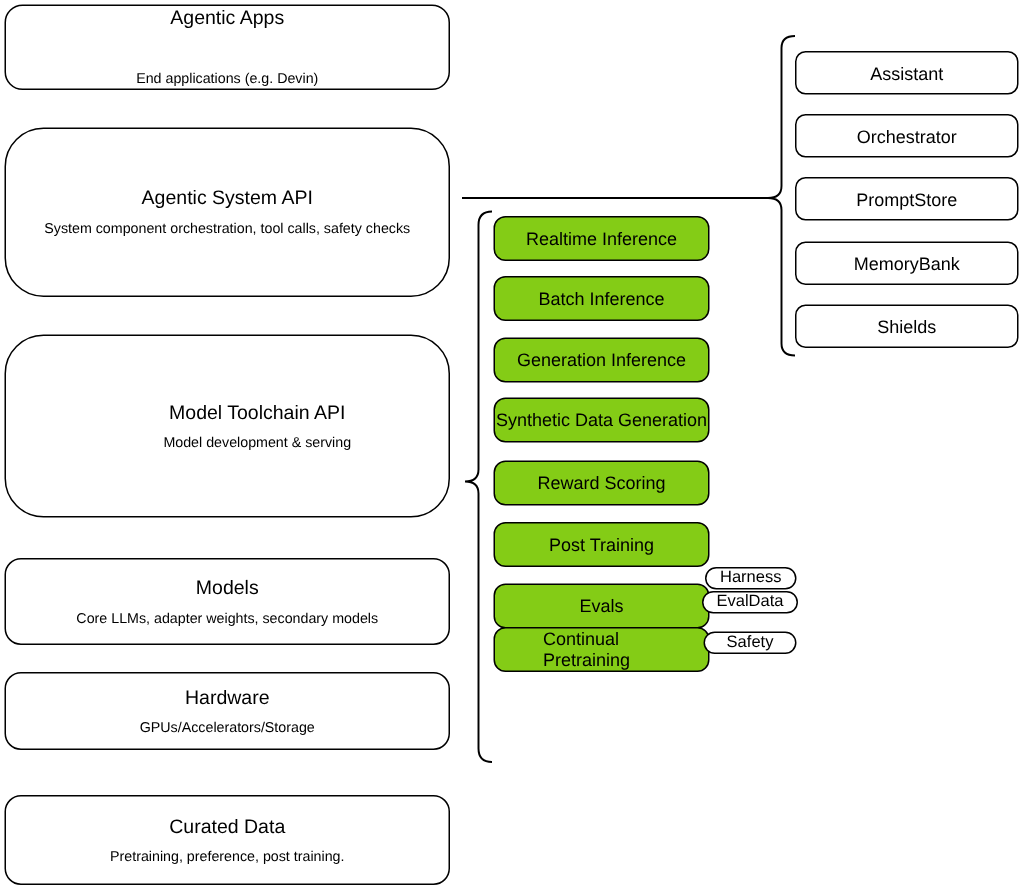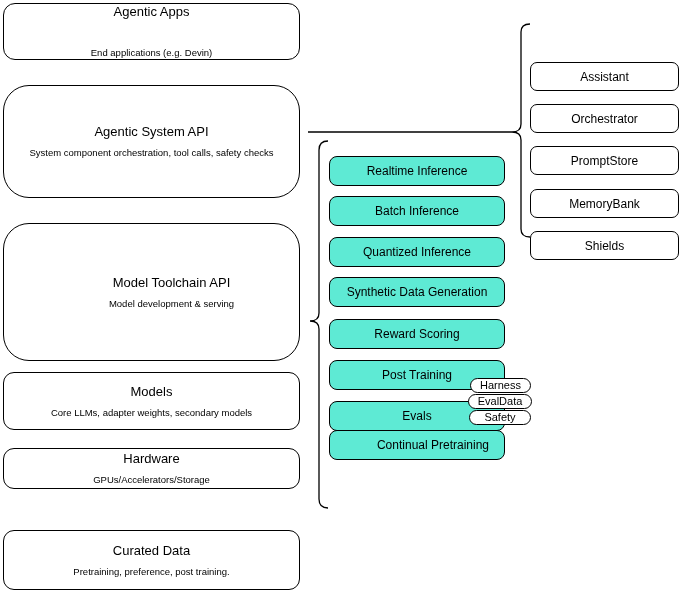--- a/index.html
+++ b/index.html
@@ -34,80 +34,78 @@
     flex-direction: column;
     align-items: center;
     justify-content: center;
     text-align: center;
     z-index: 1;
   }
   .lbox .title   { font-size: 13px; line-height: 16px; }
   .lbox .subtitle{ font-size: 9.5px; line-height: 13px; margin-top: 6px; }
   #lb0 { top: 3px;   height: 57px;  border-radius: 12px; gap: 20px; }
   #lb1 { top: 85px;  height: 113px; border-radius: 26px; }
-  #lb2 { top: 223px; height: 138px; border-radius: 26px; padding-left: 40px; }
+  #lb2 { top: 223px; height: 122px; border-radius: 26px; padding-left: 40px; }
   #lb3 { top: 372px; height: 58px;  border-radius: 11px; }
-  #lb4 { top: 448px; height: 41px;  border-radius: 11px; }
+  #lb4 { top: 448px; height: 52px;  border-radius: 11px; }
   #lb5 { top: 530px; height: 60px;  border-radius: 11px; }
 
   .mbox {
     position: absolute;
     left: 329px;
-    width: 176px;
+    width: 144px;
     height: 30px;
-    background: #5eead4;
+    background: #84cc16;
     border: 1px solid #000000;
     border-radius: 8px;
     box-sizing: border-box;
     display: flex;
     align-items: center;
     justify-content: center;
     font-size: 12px;
     z-index: 1;
-    margin-top: 12px;
   }
   #mb0 { top: 144px; } #mb1 { top: 184px; } #mb2 { top: 225px; }
   #mb3 { top: 265px; } #mb4 { top: 307px; } #mb5 { top: 348px; }
   #mb6 { top: 389px; } #mb7 { top: 418px; padding-left: 32px; } #mb8 { top: 470px; }
 
   .rbox {
     position: absolute;
     left: 530px;
     width: 149px;
     height: 29px;
     background: #ffffff;
     border: 1px solid #000000;
     border-radius: 7px;
     box-sizing: border-box;
     display: flex;
     align-items: center;
     justify-content: center;
     font-size: 12px;
     z-index: 1;
-    margin-top: 28px;
   }
   #rb0 { top: 34px; } #rb1 { top: 76px; } #rb2 { top: 118px; }
   #rb3 { top: 161px; } #rb4 { top: 203px; }
 
   .pill {
     position: absolute;
     background: #ffffff;
     border: 1px solid #000000;
     border-radius: 9px;
     box-sizing: border-box;
     display: flex;
     align-items: center;
     justify-content: center;
     font-size: 11px;
     line-height: 1;
     z-index: 2;
   }
   #pill0 { left: 470px; top: 378px; width: 61px; height: 15px; }
   #pill1 { left: 468px; top: 394px; width: 64px; height: 15px; }
-  #pill2 { left: 469px; top: 410px; width: 62px; height: 15px; }
+  #pill2 { left: 469px; top: 421px; width: 62px; height: 15px; }
 </style>
 </head>
 <body>
 
 <div class="canvas">
 
   <svg class="connectors" viewBox="0 0 682 591" xmlns="http://www.w3.org/2000/svg">
 
     <path d="M 328 141 Q 319 141 319 150 L 319 313 Q 319 321 310 321 Q 319 321 319 329 L 319 499 Q 319 508 328 508" fill="none" stroke="#000000" stroke-width="1.3"></path>
 
@@ -136,21 +134,21 @@
     <div class="title">Hardware</div>
     <div class="subtitle">GPUs/Accelerators/Storage</div>
   </div>
   <div class="lbox" id="lb5">
     <div class="title">Curated Data</div>
     <div class="subtitle">Pretraining, preference, post training.</div>
   </div>
 
   <div class="mbox" id="mb0">Realtime Inference</div>
   <div class="mbox" id="mb1">Batch Inference</div>
-  <div class="mbox" id="mb2">Quantized Inference</div>
+  <div class="mbox" id="mb2">Generation Inference</div>
   <div class="mbox" id="mb3">Synthetic Data Generation</div>
   <div class="mbox" id="mb4">Reward Scoring</div>
   <div class="mbox" id="mb5">Post Training</div>
   <div class="mbox" id="mb6">Evals</div>
   <div class="mbox" id="mb7">Continual Pretraining</div>
 
   <div class="pill" id="pill0">Harness</div>
   <div class="pill" id="pill1">EvalData</div>
   <div class="pill" id="pill2">Safety</div>
 

